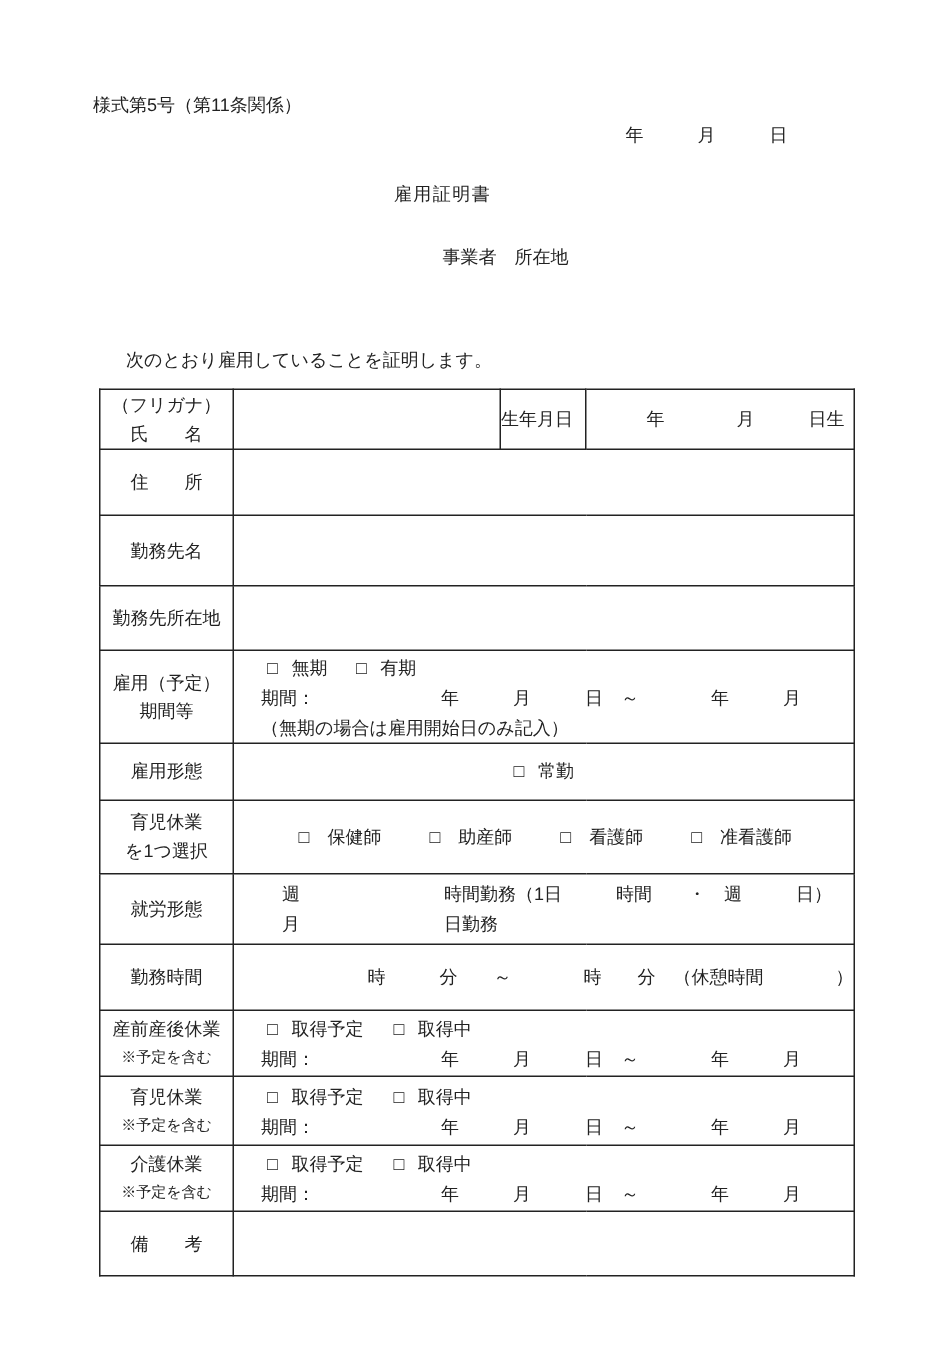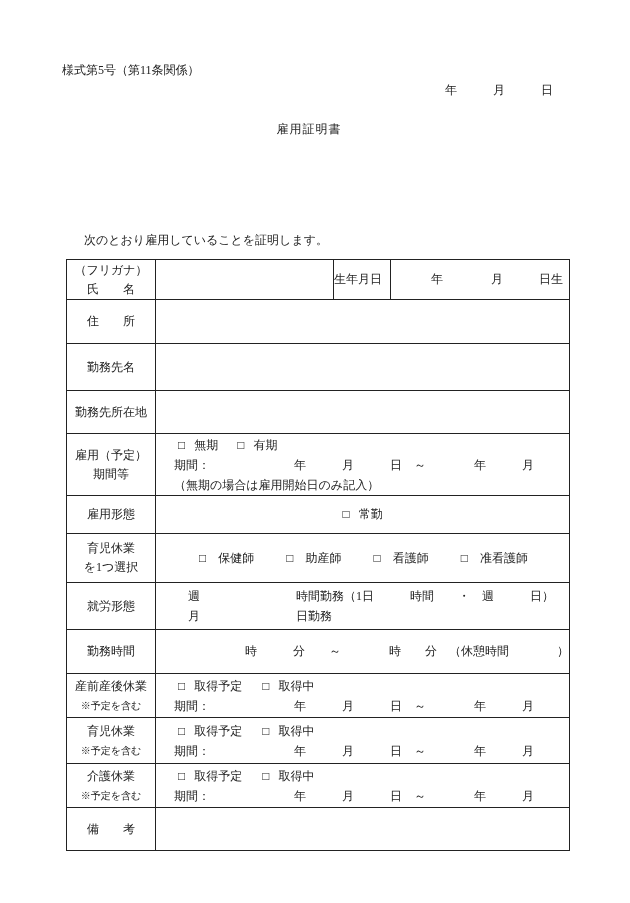--- a/index.html
+++ b/index.html
@@ -1,19 +1,19 @@
 <!DOCTYPE html>
 <html><head>
 <meta charset="utf-8">
 <style>
   html,body { margin:0; padding:0; background:#fff; }
   .page {
     position:relative; width:590px; height:903px; background:#ffffff;
-    font-family:Liberation Serif, serif;
-    font-size:12px; color:#222; overflow:hidden;padding-left:28px;
+    font-family:Liberation Sans, sans-serif;
+    font-size:12px; color:#222; overflow:hidden;
   }
   .form-number { position:absolute; left:62px; top:62px; }
   .date-line   { position:absolute; right:65px; top:82px; white-space:nowrap; }
   .doc-title   { position:absolute; left:0; top:121px; width:100%; text-align:center; letter-spacing:1px; }
   .issuer      { position:absolute; left:295px; top:160px; line-height:22px; }
   .issuer-row  { position:relative; white-space:nowrap; }
   .issuer-field{ margin-left:12px; }
   .indent      { margin-left:48px; }
   .seal        { position:absolute; left:212px; top:0; }
   .intro       { position:absolute; left:48px; top:232px;margin-left:36px; }
@@ -45,20 +45,23 @@
 </head>
 <body>
 
 <div class="page">
 
   <div class="form-number">様式第5号（第11条関係）</div>
   <div class="date-line">年　　　月　　　日</div>
   <div class="doc-title">雇用証明書</div>
 
   <div class="issuer">
+    <div class="issuer-row">
+      <span>事業者</span><span class="issuer-field">所在地</span>
+    </div>
   </div>
 
   <div class="intro">次のとおり雇用していることを証明します。</div>
 
   <table class="form-table">
     <colgroup>
       <col style="width:89px">
         <col style="width:178px">
         <col style="width:57px">
         <col style="width:179px">

